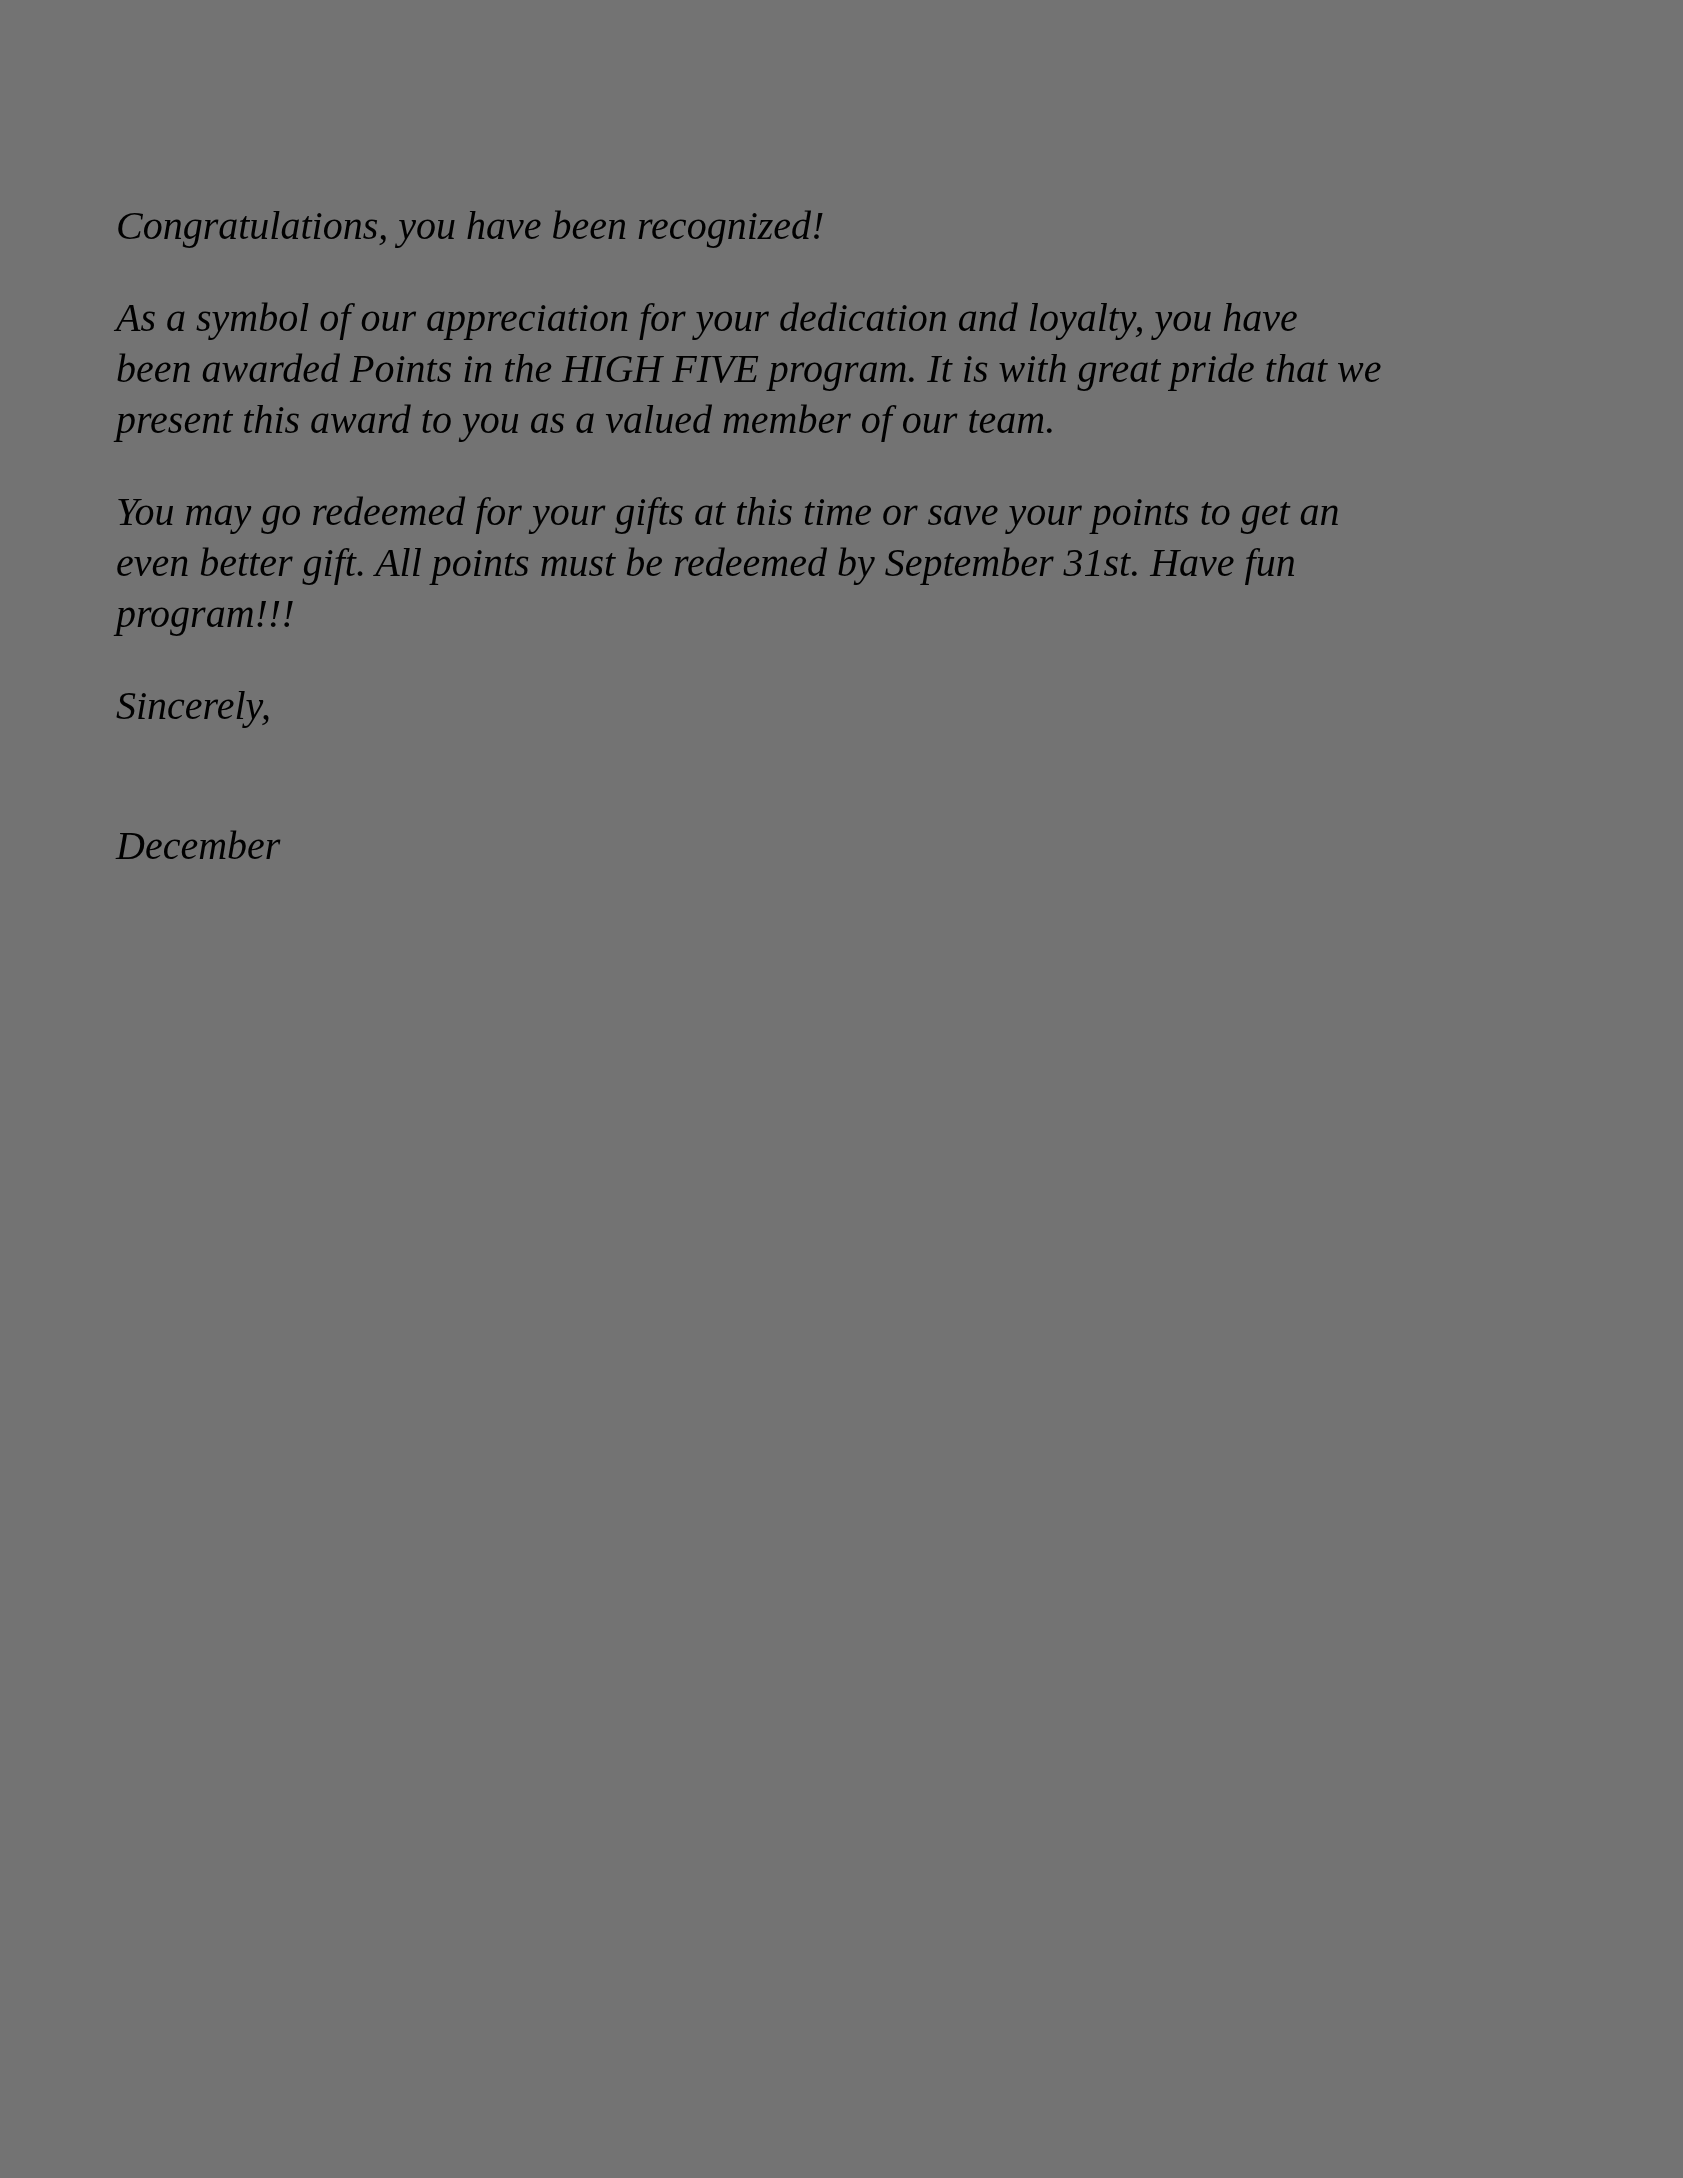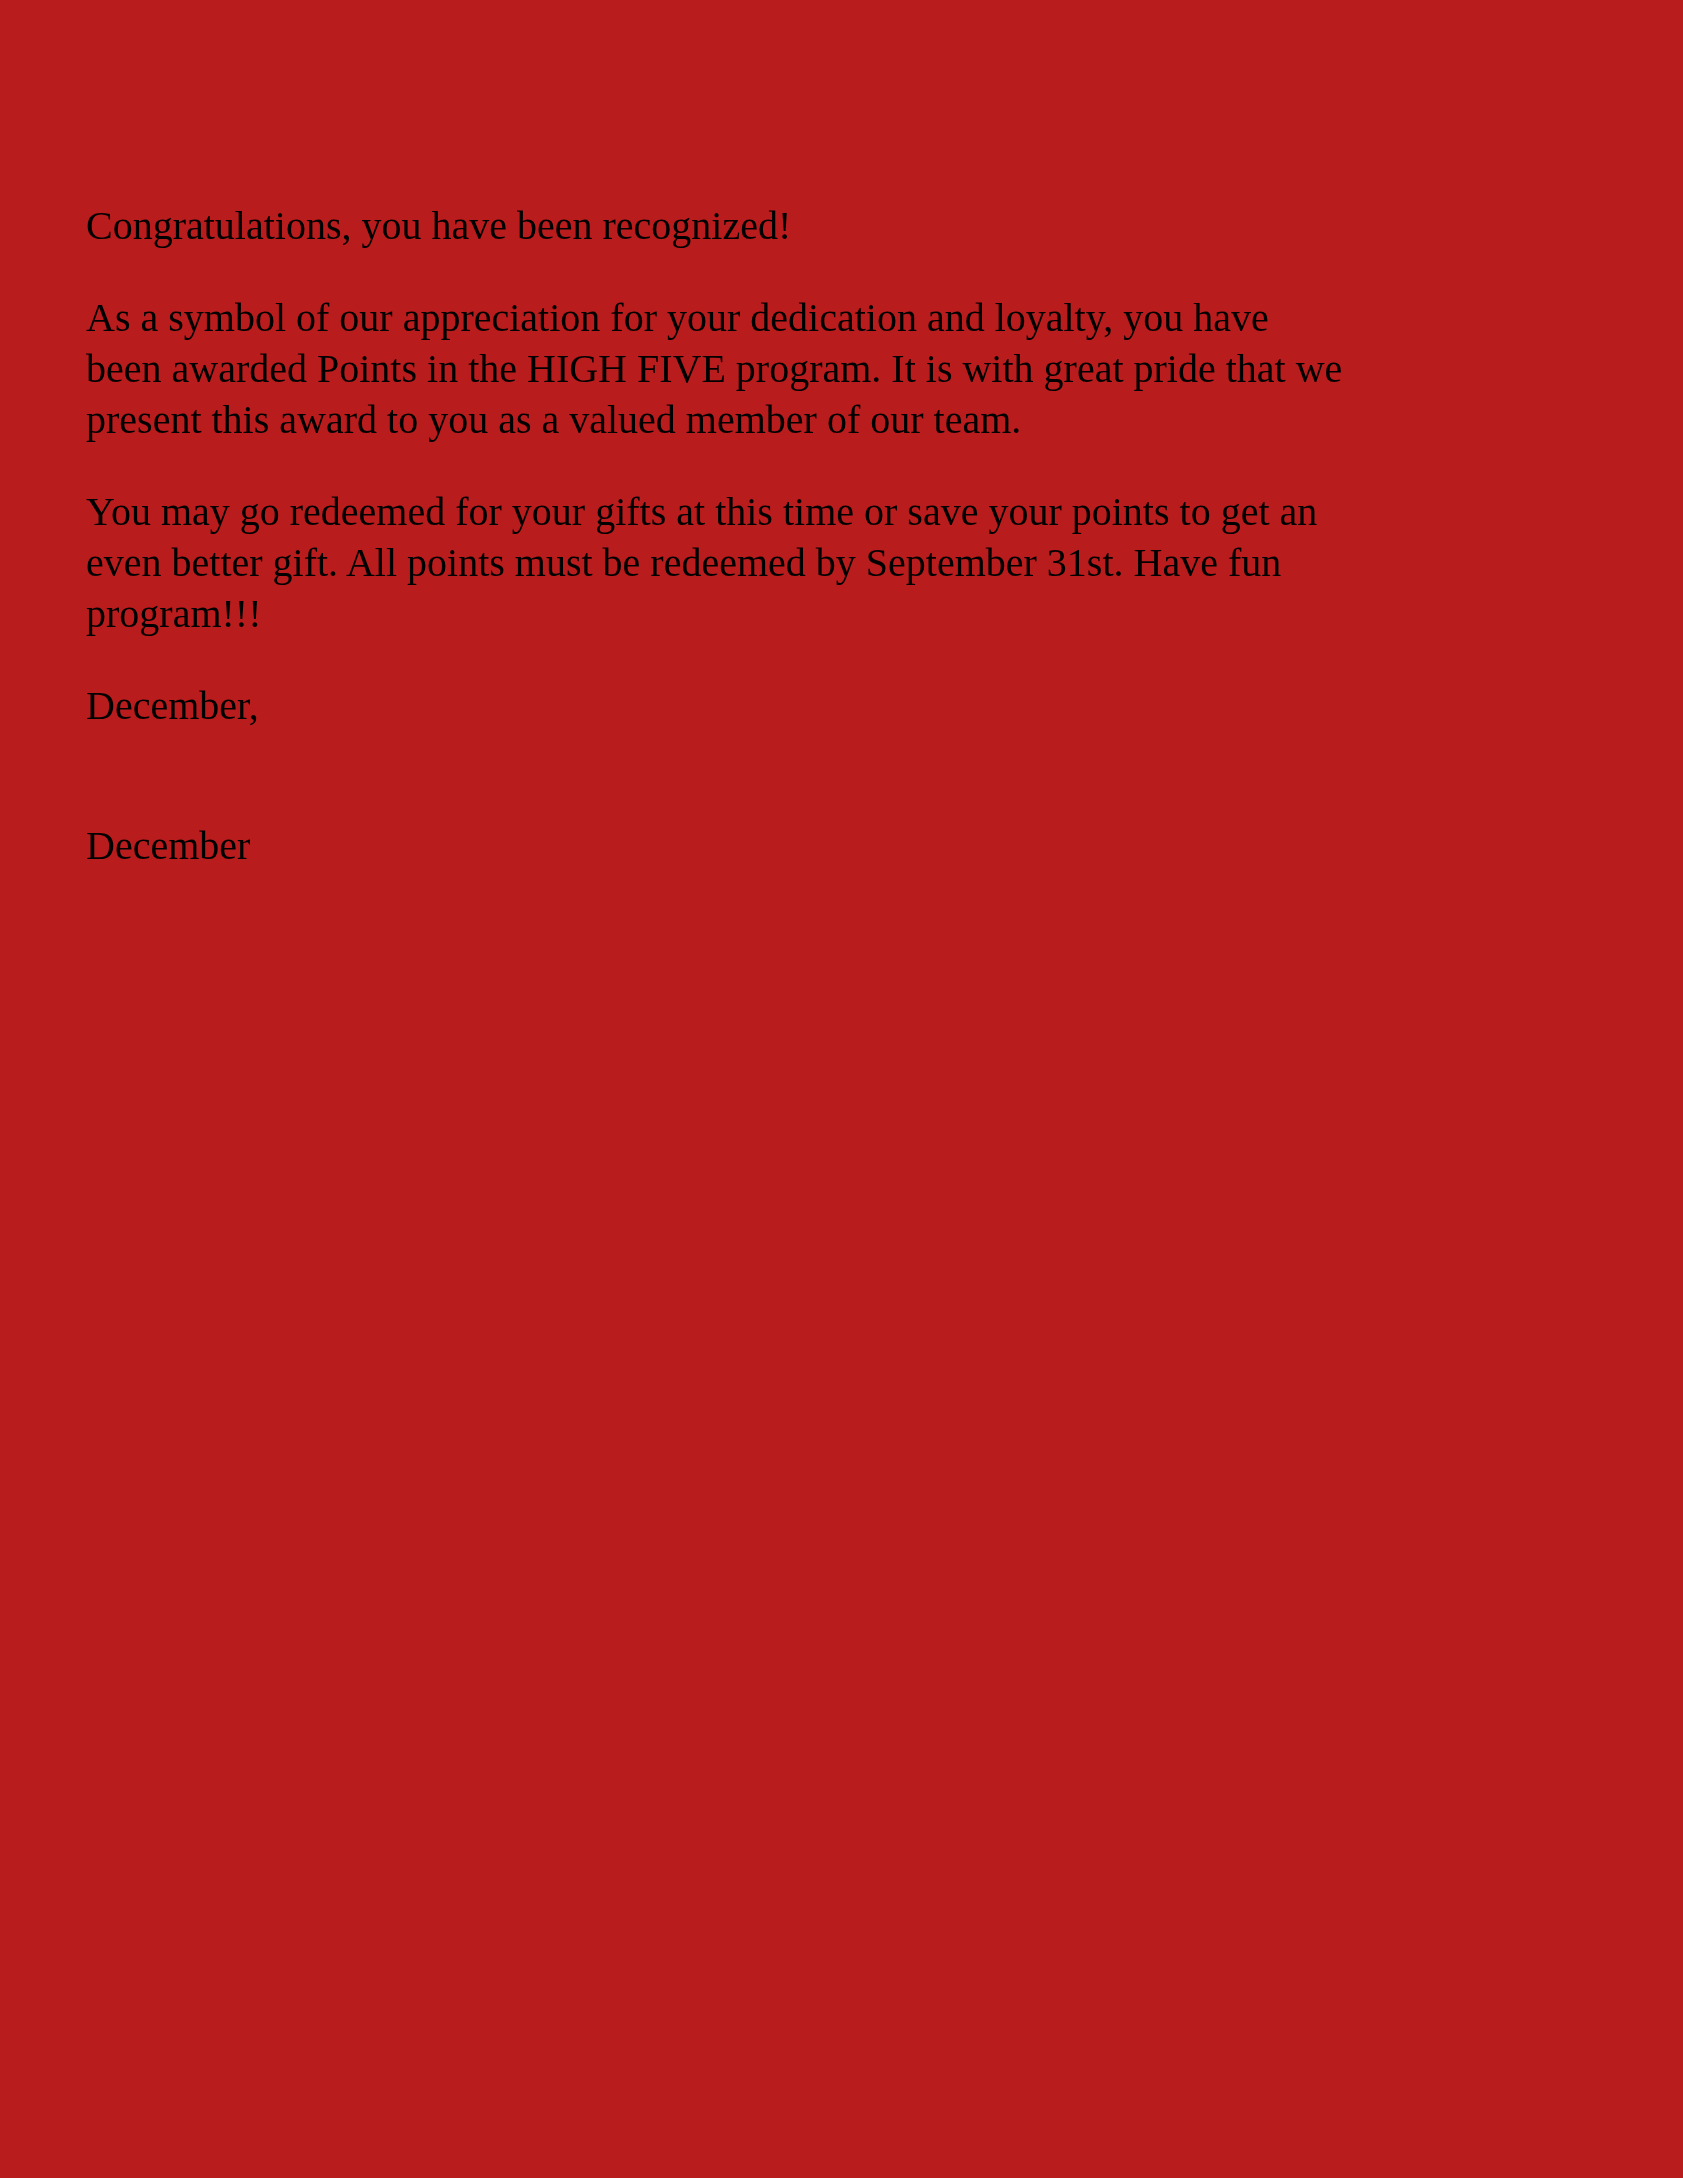--- a/index.html
+++ b/index.html
@@ -10,23 +10,24 @@
     width: 1683px;
     height: 2178px;
     background: #ffffff;
     color: #000000;
     font-family: "Liberation Serif", "DejaVu Serif", serif;
   }
   .page {
     box-sizing: border-box;
     width: 1683px;
     height: 2178px;
-    background: #b91c1c;
-    padding: 200px 198px 0 86px;
+    background: #737373;
+    padding: 200px 198px 0 116px;
     overflow: hidden;
+    font-style: italic;
   }
   .para {
     margin: 0 0 41px 0;
     font-size: 40px;
     line-height: 51px;
     color: #000000;
   }
   .line {
     display: block;
     white-space: pre;
@@ -50,21 +51,21 @@
     <span class="line">present this award to you as a valued member of our team.</span>
   </p>
 
   <p class="para">
     <span class="line">You may go redeemed for your gifts at this time or save your points to get an</span>
     <span class="line">even better gift. All points must be redeemed by September 31st. Have fun</span>
     <span class="line">program!!!</span>
   </p>
 
   <p class="para">
-    <span class="line">December,</span>
+    <span class="line">Sincerely,</span>
   </p>
 
   <div class="signature-space"></div>
 
   <p class="para">
     <span class="line">December</span>
   </p>
 
 </div>
 

